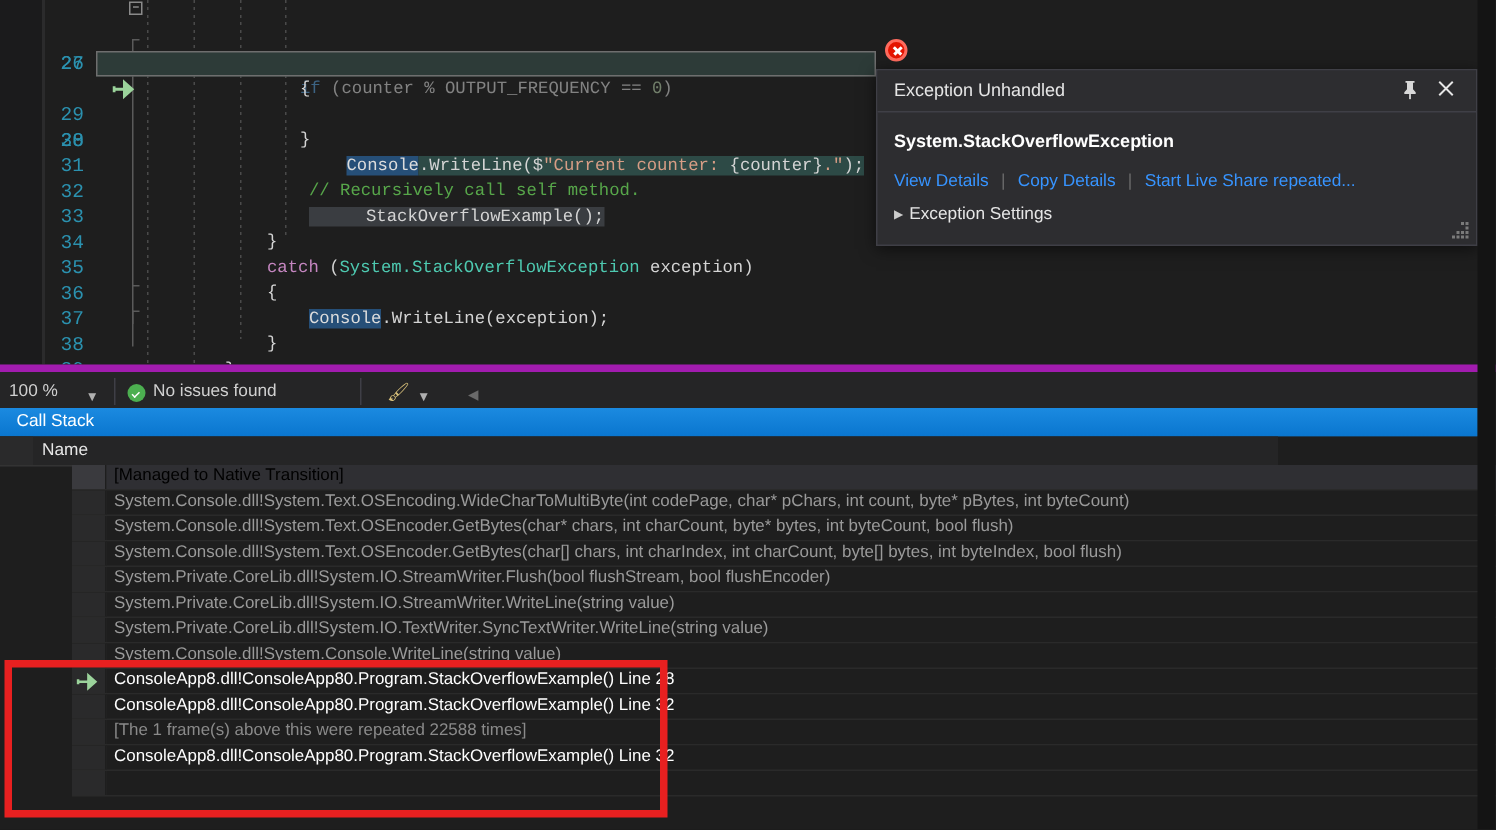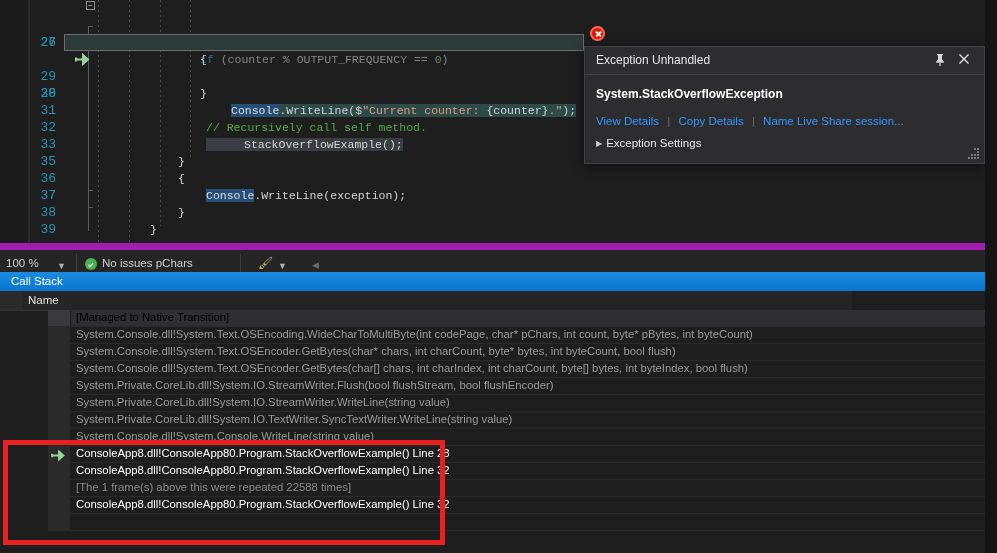--- a/index.html
+++ b/index.html
@@ -109,21 +109,21 @@
   .exc-settings .tri{
     display:inline-block;color:#cccccc;font-size:8px;margin-right:4px;
     transform:translateY(-1px);
   }
   .grip{position:absolute;right:4px;bottom:3px;width:12px;height:12px;}
   .grip i{position:absolute;width:2px;height:2px;background:#7a7a7a;display:block;}
 
   
   .statusbar{
     position:absolute;left:0;top:243px;width:997px;height:29px;background:#252526;
-    border-top:7px solid #a21caf;
+    border-top:5px solid #a21caf;
   }
   .sb-zoom{position:absolute;left:6px;top:7px;font-size:11.5px;color:#d0d0d0;}
   .sb-zoom-caret{position:absolute;left:57px;top:11px;color:#b0b0b0;font-size:9px;}
   .sb-sep1{position:absolute;left:76px;top:4px;width:1px;height:18px;background:#3f3f46;}
   .sb-ok-icon{
     position:absolute;left:85px;top:8px;width:12px;height:12px;border-radius:50%;
     background:#4caf50;
   }
   .sb-ok-icon::after{
     content:"";position:absolute;left:3px;top:5px;width:4px;height:2px;
@@ -246,20 +246,24 @@
       <div class="line">
         <span class="ln">32</span>
         <span class="code" style="left:206px;"><span class="refhl">StackOverflowExample();</span></span>
       </div>
 
       <div class="line">
         <span class="ln">33</span>
         <span class="code" style="left:178px;">}</span>
       </div>
 
+      <div class="line">
+        <span class="ln">34</span>
+        <span class="code" style="left:178px;"><span class="kwv">catch</span> (<span class="typ">System.StackOverflowException</span> exception)</span>
+      </div>
 
       <div class="line">
         <span class="ln">35</span>
         <span class="code" style="left:178px;">{</span>
       </div>
 
       <div class="line">
         <span class="ln">36</span>
         <span class="code" style="left:206px;"><span class="sel">Console</span>.WriteLine(exception);</span>
       </div>
@@ -304,21 +308,21 @@
       </span>
     </div>
 
     <div class="exc-type">System.StackOverflowException</div>
 
     <div class="exc-links">
       <a>View Details</a>
       <span class="sep">|</span>
       <a>Copy Details</a>
       <span class="sep">|</span>
-      <a>Name Live Share session...</a>
+      <a>Start Live Share repeated...</a>
     </div>
 
     <div class="exc-settings">
       <span class="tri">▶</span><span>Exception Settings</span>
     </div>
 
     <div class="grip">
       <i style="left:9px;top:0"></i>
       <i style="left:6px;top:3"></i>
         <i style="left:9px;top:3px"></i>
@@ -330,21 +334,21 @@
         <i style="left:6px;top:9px"></i>
         <i style="left:9px;top:9px"></i>
     </div>
   </div>
 
   <div class="statusbar">
     <span class="sb-zoom">100 %</span>
     <span class="sb-zoom-caret">▼</span>
     <span class="sb-sep1"></span>
     <span class="sb-ok-icon"></span>
-    <span class="sb-ok-text">No issues pChars</span>
+    <span class="sb-ok-text">No issues found</span>
     <span class="sb-sep2"></span>
     <span class="sb-brush">🖌</span>
     <span class="sb-brush-caret">▼</span>
     <span class="sb-left-arrow">◀</span>
   </div>
 
   <div class="cs-header">
     <span class="cs-header-title">Call Stack</span>
   </div>
 

